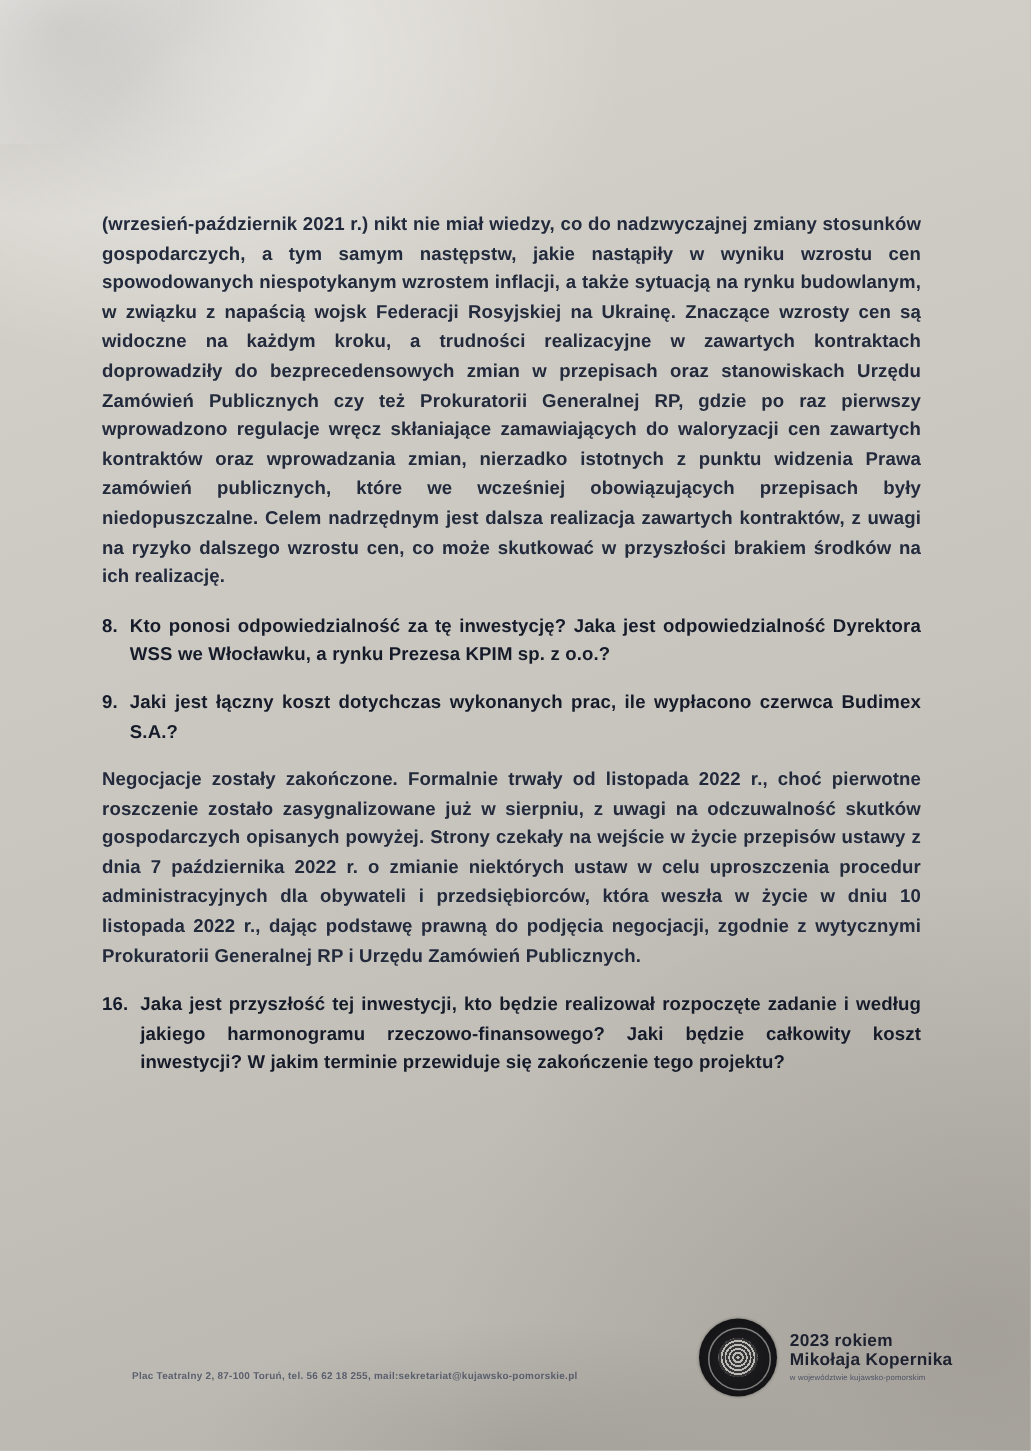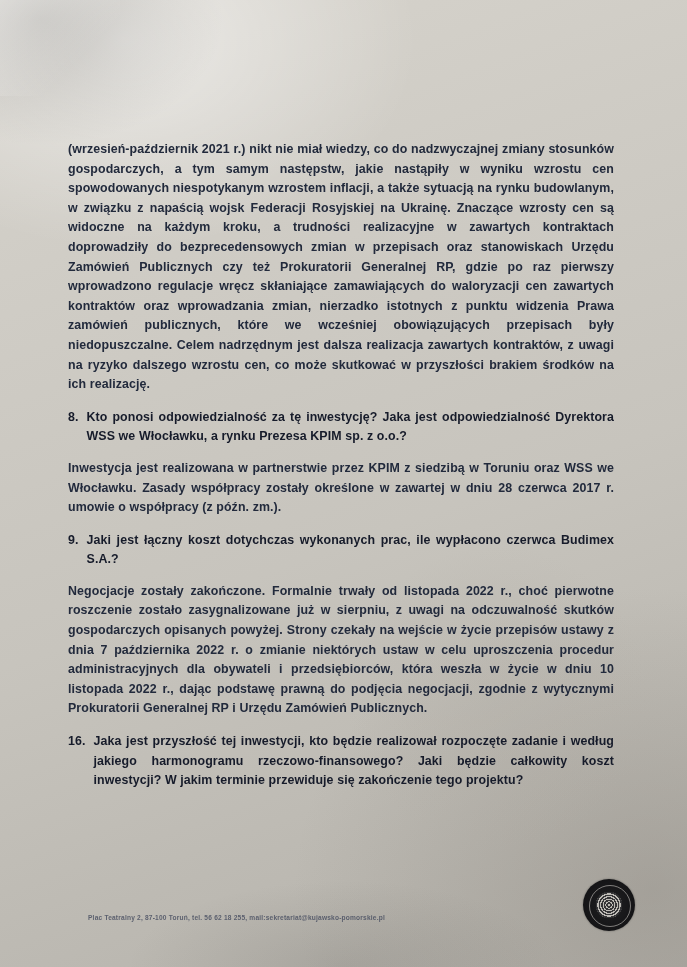--- a/index.html
+++ b/index.html
@@ -167,21 +167,20 @@
   <div class="watermark"></div>
 
   <div class="text-col">
 
     <p class="para">(wrzesień-październik 2021 r.) nikt nie miał wiedzy, co do nadzwyczajnej zmiany stosunków gospodarczych, a tym samym następstw, jakie nastąpiły w wyniku wzrostu cen spowodowanych niespotykanym wzrostem inflacji, a także sytuacją na rynku budowlanym, w związku z napaścią wojsk Federacji Rosyjskiej na Ukrainę. Znaczące wzrosty cen są widoczne na każdym kroku, a trudności realizacyjne w zawartych kontraktach doprowadziły do bezprecedensowych zmian w przepisach oraz stanowiskach Urzędu Zamówień Publicznych czy też Prokuratorii Generalnej RP, gdzie po raz pierwszy wprowadzono regulacje wręcz skłaniające zamawiających do waloryzacji cen zawartych kontraktów oraz wprowadzania zmian, nierzadko istotnych z punktu widzenia Prawa zamówień publicznych, które we wcześniej obowiązujących przepisach były niedopuszczalne. Celem nadrzędnym jest dalsza realizacja zawartych kontraktów, z uwagi na ryzyko dalszego wzrostu cen, co może skutkować w przyszłości brakiem środków na ich realizację.</p>
 
     <div class="q">
       <span class="num">8.</span>
       <span class="body">Kto ponosi odpowiedzialność za tę inwestycję? Jaka jest odpowiedzialność Dyrektora WSS we Włocławku, a rynku Prezesa KPIM sp. z o.o.?</span>
     </div>
-    <p class="para">Inwestycja jest realizowana w partnerstwie przez KPIM z siedzibą w Toruniu oraz WSS we Włocławku. Zasady współpracy zostały określone w zawartej w dniu 28 czerwca 2017 r. umowie o współpracy (z późn. zm.).</p>
 
     <div class="q">
       <span class="num">9.</span>
       <span class="body">Jaki jest łączny koszt dotychczas wykonanych prac, ile wypłacono czerwca Budimex S.A.?</span>
     </div>
 
     <p class="para">Negocjacje zostały zakończone. Formalnie trwały od listopada 2022 r., choć pierwotne roszczenie zostało zasygnalizowane już w sierpniu, z uwagi na odczuwalność skutków gospodarczych opisanych powyżej. Strony czekały na wejście w życie przepisów ustawy z dnia 7 października 2022 r. o zmianie niektórych ustaw w celu uproszczenia procedur administracyjnych dla obywateli i przedsiębiorców, która weszła w życie w dniu 10 listopada 2022 r., dając podstawę prawną do podjęcia negocjacji, zgodnie z wytycznymi Prokuratorii Generalnej RP i Urzędu Zamówień Publicznych.</p>
 
     <div class="q">
       <span class="num">16.</span>
@@ -189,14 +188,19 @@
     </div>
 
   </div>
 
   <div class="footer">Plac Teatralny 2, 87-100 Toruń, tel. 56 62 18 255, mail:sekretariat@kujawsko-pomorskie.pl</div>
 
   <div class="logo-wrap">
     <div class="seal">
       <div class="seal-ring"></div>
     </div>
+    <div class="logo-text">
+      <div class="l1">2023 rokiem</div>
+      <div class="l2">Mikołaja Kopernika</div>
+      <div class="l3">w województwie kujawsko-pomorskim</div>
+    </div>
   </div>
 </div>
 
 </body></html>

